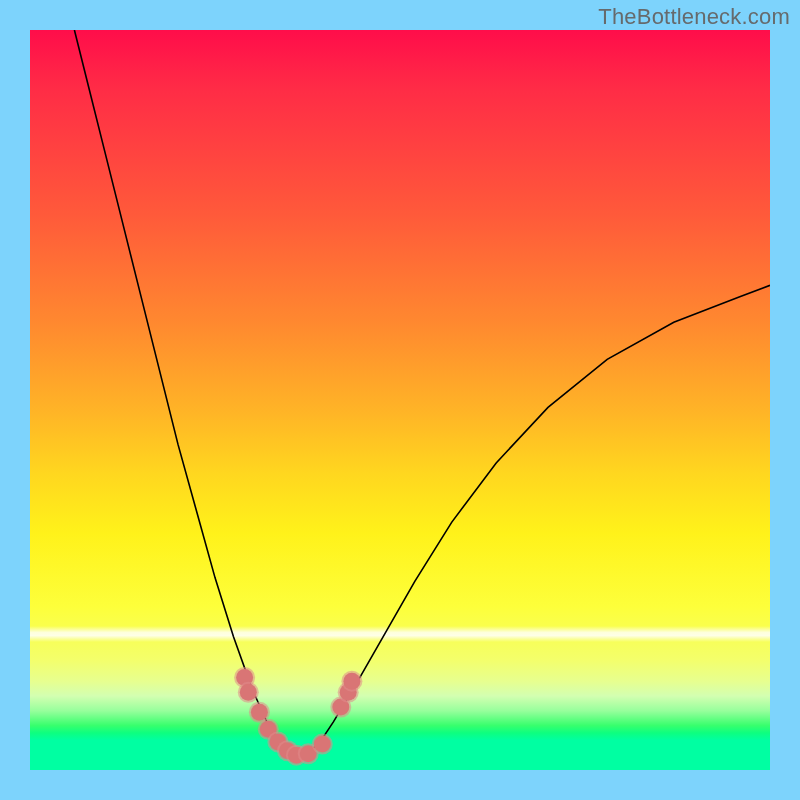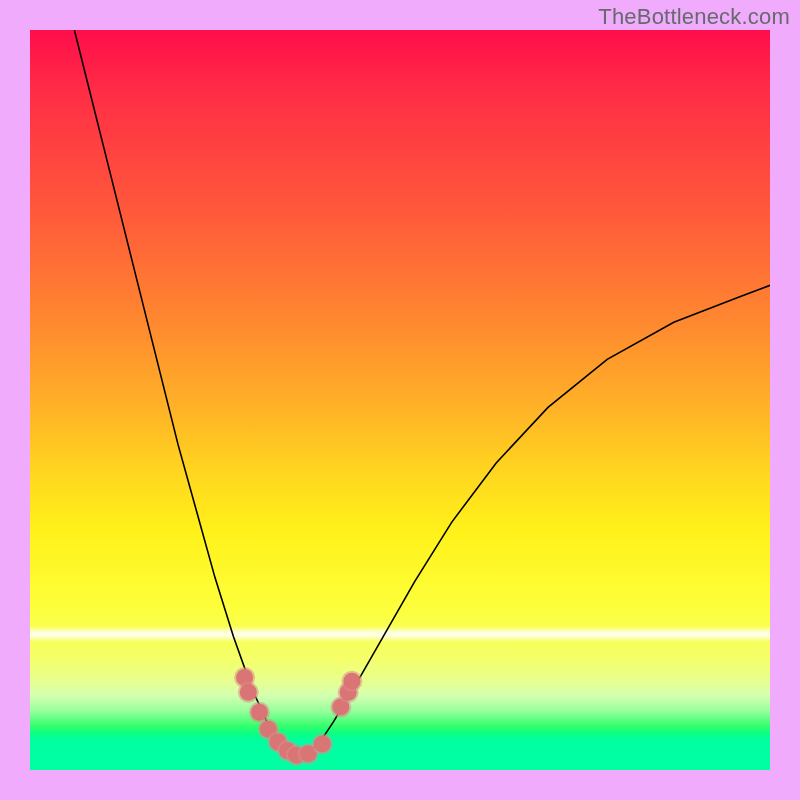--- a/index.html
+++ b/index.html
@@ -7,21 +7,21 @@
     padding: 0;
     width: 800px;
     height: 800px;
     background: #000;
     font-family: Arial, Helvetica, sans-serif;
     overflow: hidden;
   }
   .frame {
     position: absolute;
     inset: 0;
-    background: #f0abfc;
+    background: #7dd3fc;
   }
   .plot-area {
     position: absolute;
     left: 30px;
     top: 30px;
     width: 740px;
     height: 740px;
     overflow: hidden;
   }
   .gradient-bg {

